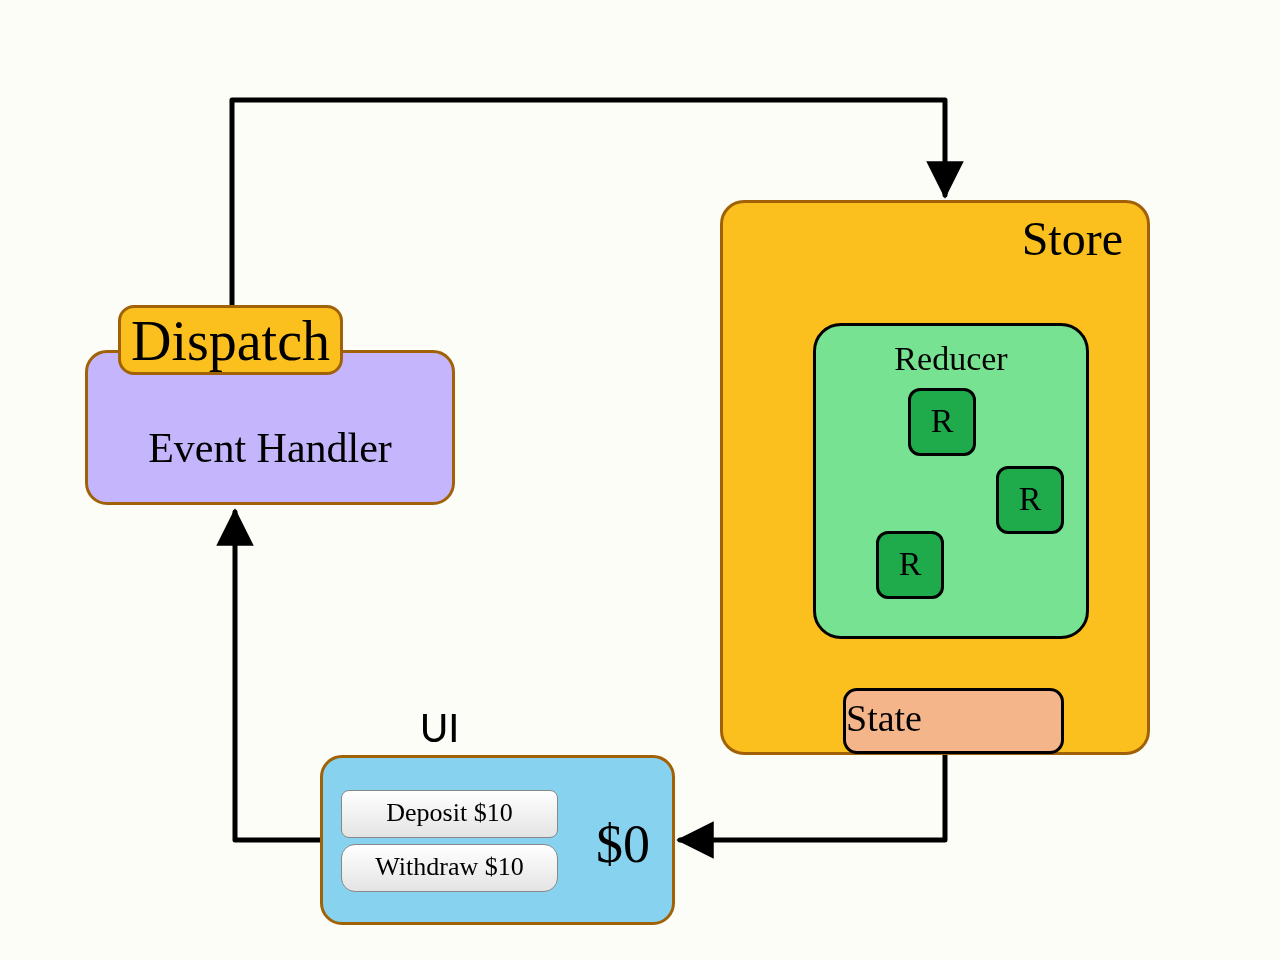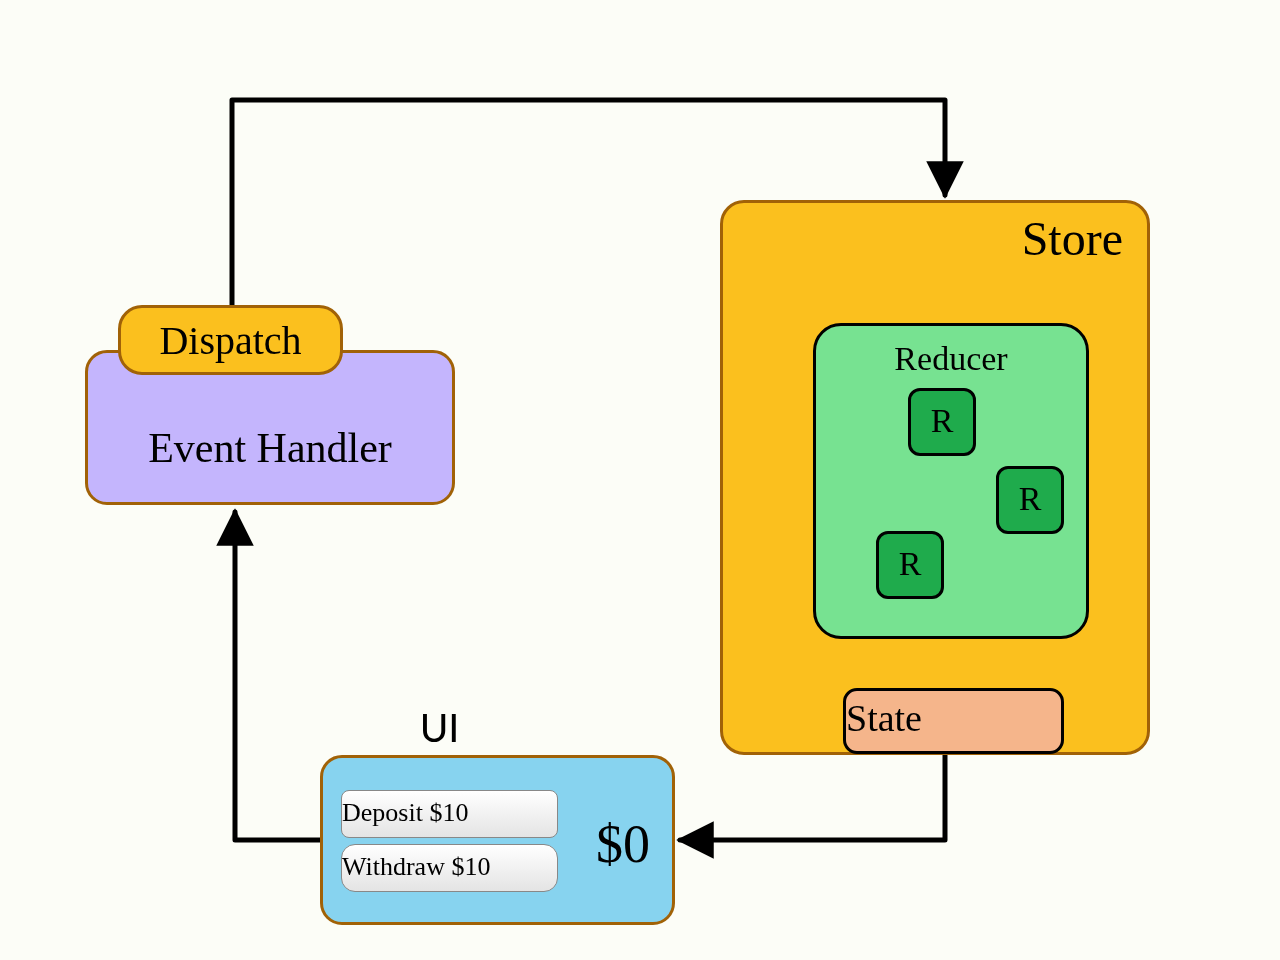--- a/index.html
+++ b/index.html
@@ -83,24 +83,24 @@
     position: absolute;
     left: 0; right: 0; bottom: 30px;
     text-align: center;
     font-size: 42px;
   }
   
   .dispatch {
     left: 118px; top: 305px;
     width: 225px; height: 70px;
     background: #fbc01e;
-    border-radius: 24px;
+    border-radius: 16px;
     text-align: center;
     line-height: 66px;
-    font-size: 40px;
+    font-size: 56px;
   }
   
   .ui {
     left: 320px; top: 755px;
     width: 355px; height: 170px;
     background: #87d3ef;
     border-radius: 22px;
   }
   .ui-title {
     position: absolute;
@@ -113,21 +113,21 @@
     font-size: 54px;
   }
   .btn {
     position: absolute;
     left: 18px;
     width: 215px; height: 46px;
     border: 1px solid #888;
     border-radius: 8px;
     background: linear-gradient(#ffffff, #e4e4e4);
     font-size: 26px;
-    text-align: left;
+    text-align: center;
     line-height: 44px;
     box-shadow: inset 0 1px 0 #fff;
   }
   .btn.deposit { top: 32px; }
   .btn.withdraw { top: 86px; border-radius: 14px; }
 
   svg.arrows {
     position: absolute;
     left: 0; top: 0;
     width: 1280px; height: 960px;

